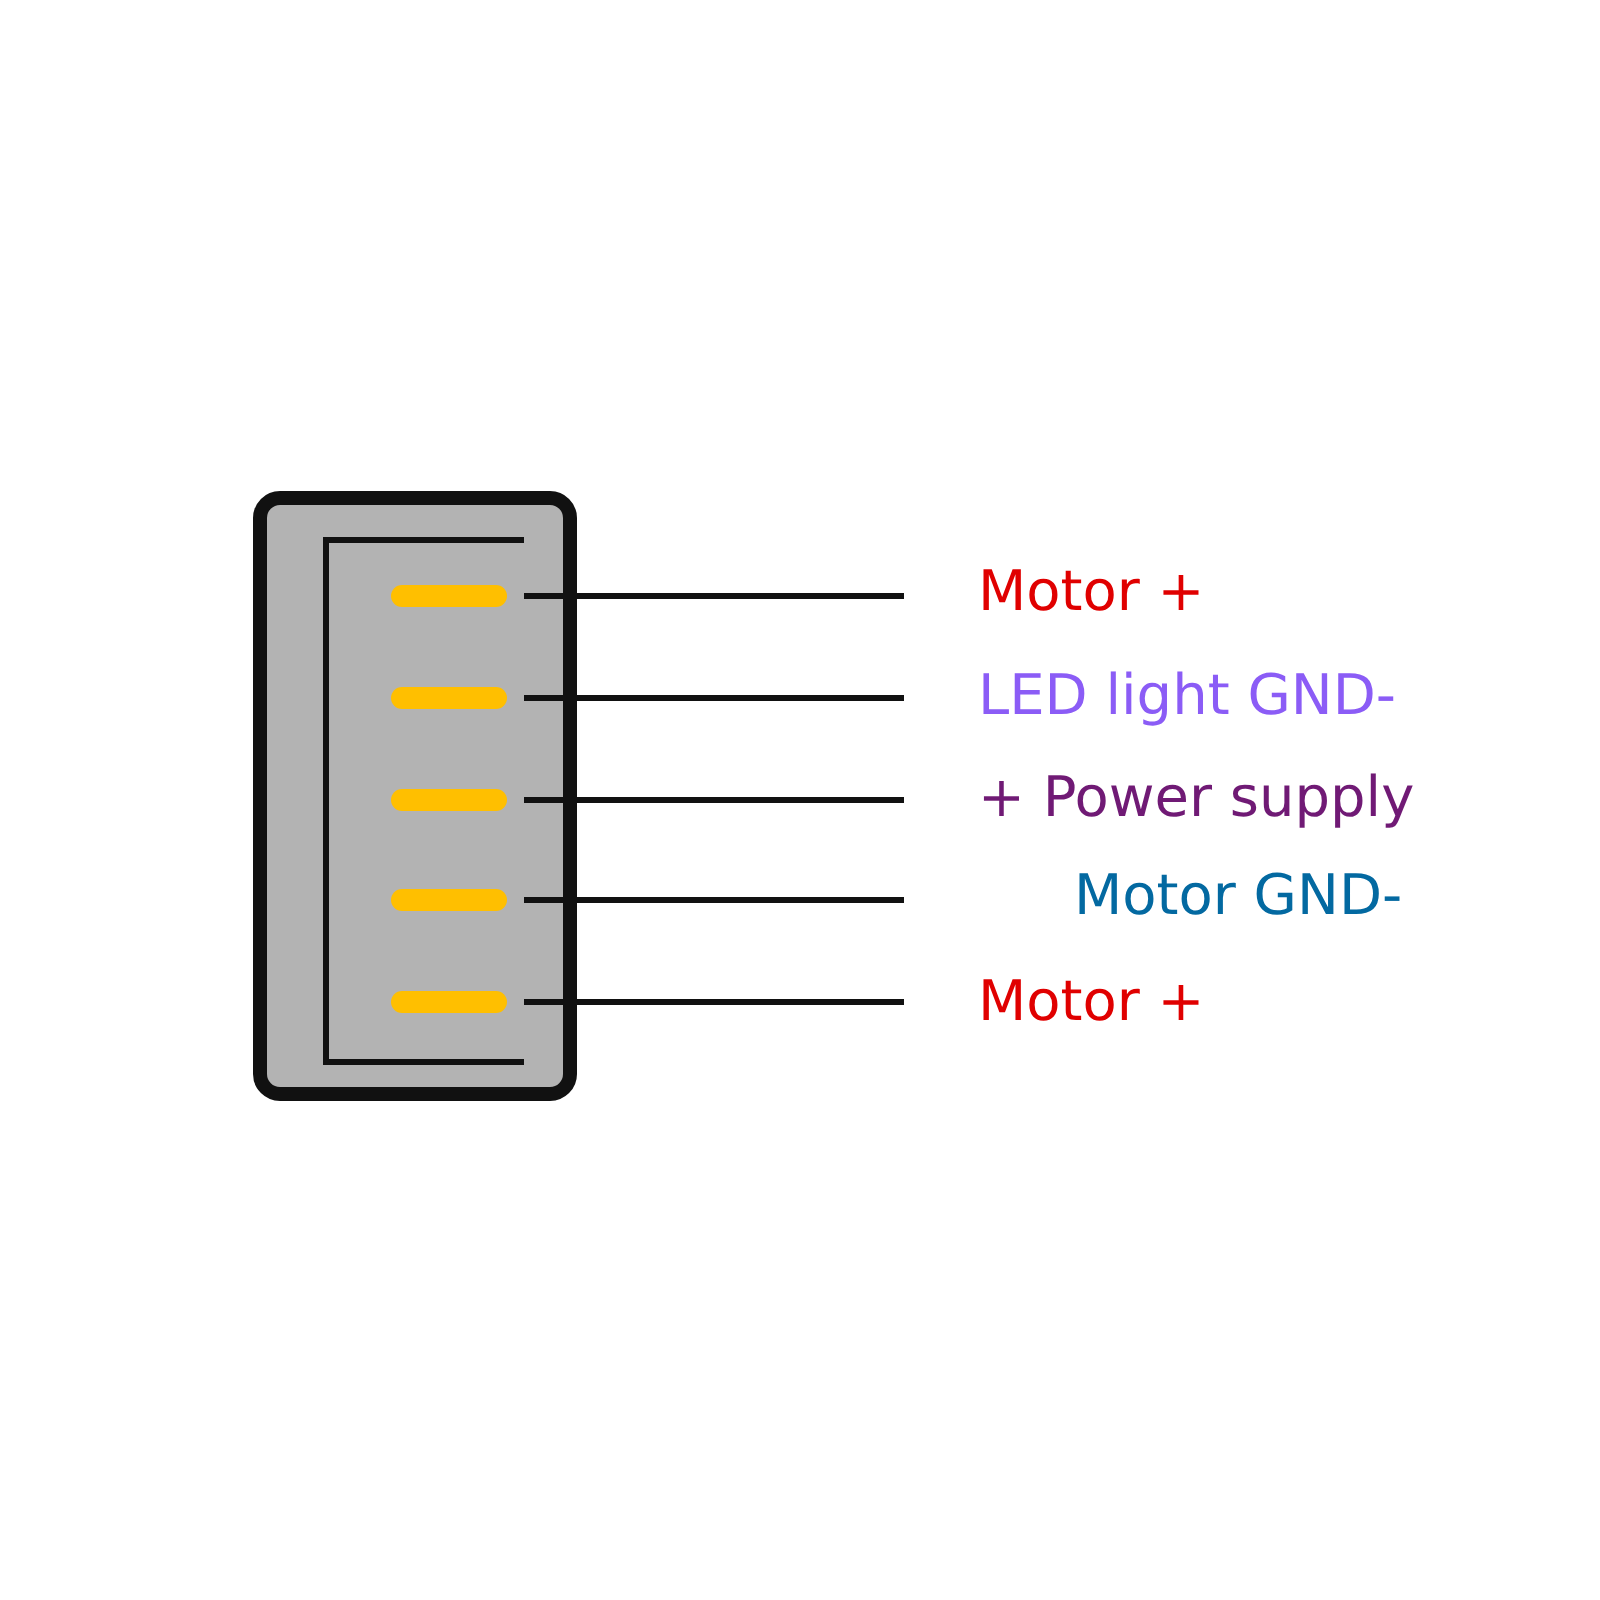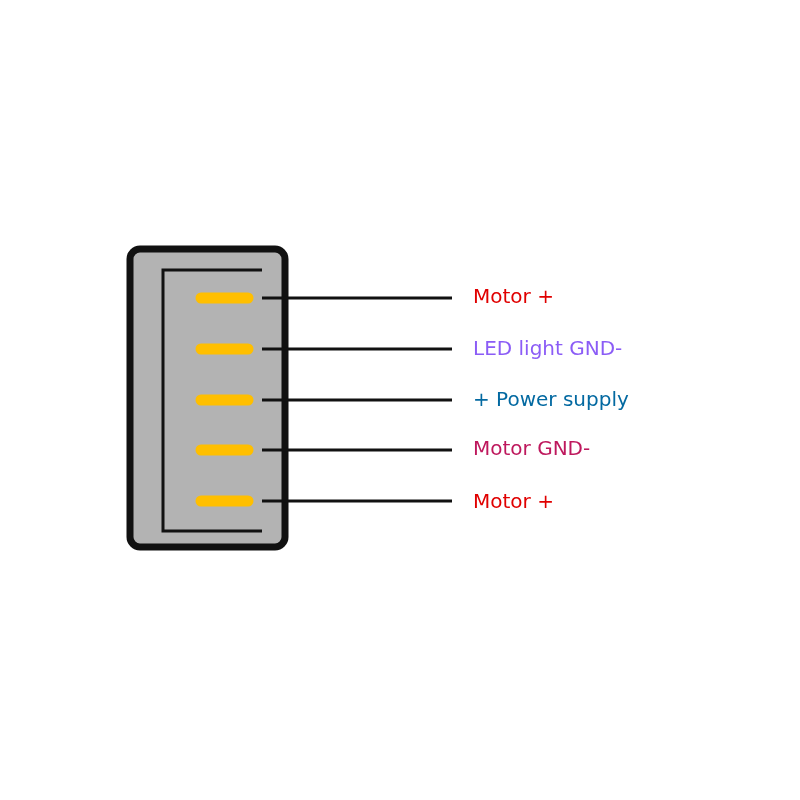--- a/index.html
+++ b/index.html
@@ -1,18 +1,18 @@
 <!DOCTYPE html>
 <html><head>
   <meta charset="utf-8">
   <style>
     html, body { margin: 0; padding: 0; background: #ffffff; }
     body { width: 800px; height: 800px; position: relative; overflow: hidden; font-family: "DejaVu Sans", sans-serif; }
     #diagram { position: absolute; left: 0; top: 0; width: 800px; height: 800px; }
-    .label { position: absolute; left: 473px; font-size: 20px; line-height: 32px; white-space: nowrap; }
+    .label { position: absolute; left: 489px; font-size: 28px; line-height: 32px; white-space: nowrap; }
   </style>
 </head>
 <body>
 
 <svg id="diagram" viewBox="0 0 800 800" xmlns="http://www.w3.org/2000/svg">
   <rect x="130" y="249" width="155" height="298" rx="10" ry="10" fill="#b3b3b3" stroke="#111" stroke-width="7"></rect>
   <polyline points="262,270 163,270 163,531 262,531" fill="none" stroke="#111" stroke-width="3"></polyline>
   <g id="pins-group">
       <line x1="201" x2="248" y1="298" y2="298" stroke="#ffbf00" stroke-width="11" stroke-linecap="round"></line>
       <line x1="262" x2="452" y1="298" y2="298" stroke="#111111" stroke-width="3"></line>
@@ -23,16 +23,16 @@
       <line x1="201" x2="248" y1="450" y2="450" stroke="#ffbf00" stroke-width="11" stroke-linecap="round"></line>
       <line x1="262" x2="452" y1="450" y2="450" stroke="#111111" stroke-width="3"></line>
       <line x1="201" x2="248" y1="501" y2="501" stroke="#ffbf00" stroke-width="11" stroke-linecap="round"></line>
       <line x1="262" x2="452" y1="501" y2="501" stroke="#111111" stroke-width="3"></line>
     </g>
 </svg>
 
 <div id="labels">
   <div class="label" style="top: 280px; color: rgb(224, 0, 0);">Motor +</div>
   <div class="label" style="top: 332px; color: #8b5cf6;">LED light GND-</div>
-  <div class="label" style="top: 383px; color: #0369a1;">+ Power supply</div>
-  <div class="label" style="top: 432px; color: #be185d;">Motor GND-</div>
+  <div class="label" style="top: 383px; color: #701a75;">+ Power supply</div>
+  <div class="label" style="top: 432px; color: #0369a1; margin-left: 48px;">Motor GND-</div>
   <div class="label" style="top: 485px; color: rgb(224, 0, 0);">Motor +</div>
 </div>
 
 </body></html>

